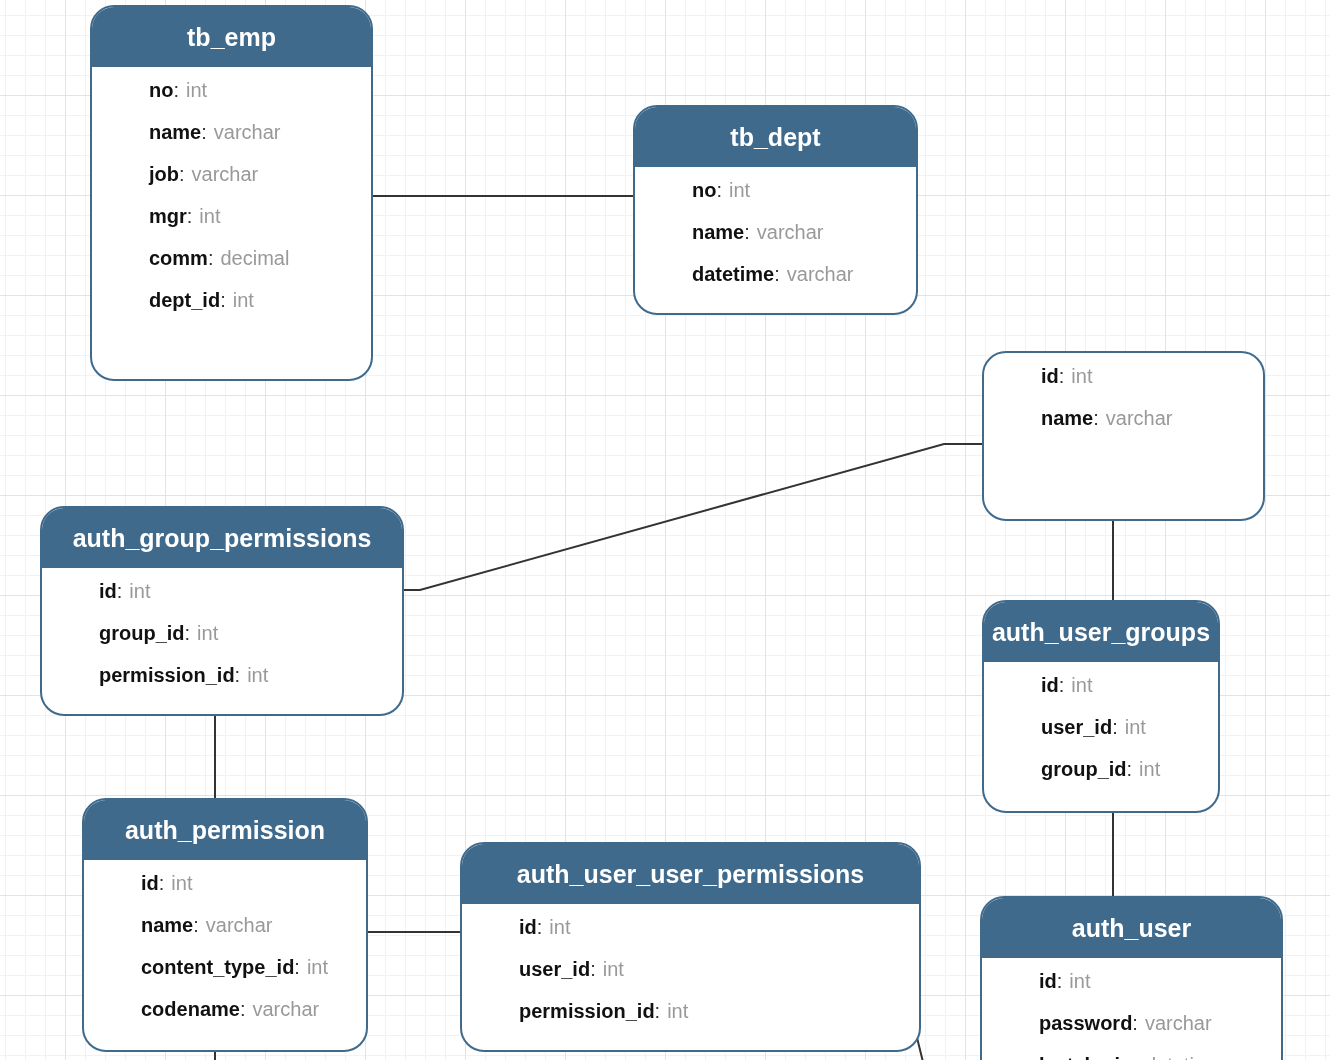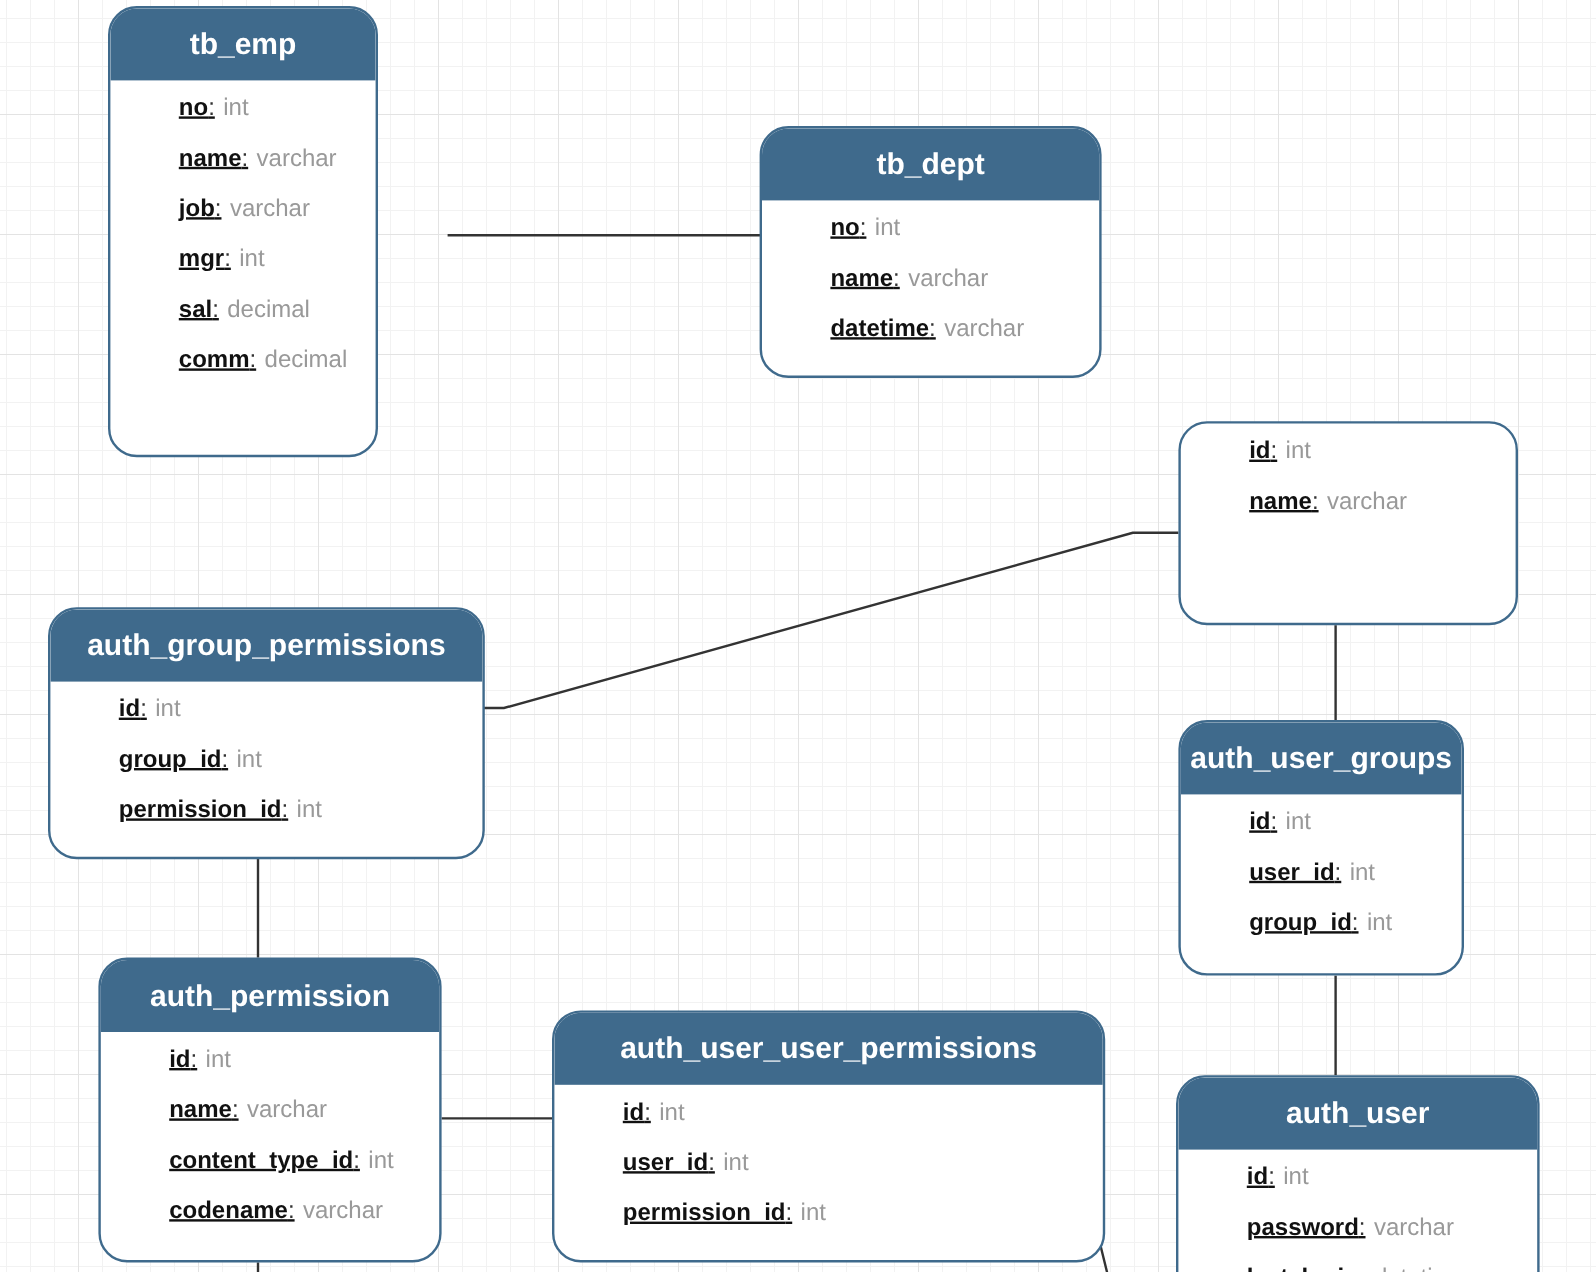--- a/index.html
+++ b/index.html
@@ -61,21 +61,20 @@
   .row {
     height: 42px;
     line-height: 42px;
     padding-left: 57px;
     font-size: 20px;
     white-space: nowrap;
   }
   .fname {
     color: #111111;
     font-weight: bold;
-    text-decoration: underline;
   }
   .fname::after {
     content: ":";
     font-weight: 400;
     color: #333333;
   }
   .ftype {
     color: #999999;
     font-weight: 400;
     margin-left: 7px;
@@ -90,29 +89,29 @@
     <path d="M373 196 H634"></path>
     <path d="M383 590 H420 L944 444 H982"></path>
     <path d="M215 688 V798"></path>
     <path d="M1113 521 V600"></path>
     <path d="M1113 813 V896"></path>
     <path d="M368 932 H460"></path>
     <path d="M851 932 H891 L923 1062"></path>
     <path d="M215 1052 V1062"></path>
   </svg>
 
-  <div class="tbl" style="left:90px;top:5px;width:225px;height:376px">
+  <div class="tbl" style="left:90px;top:5px;width:283px;height:376px">
     <div class="thead">tb_emp</div>
     <div class="tbody">
       <div class="row"><span class="fname">no</span><span class="ftype">int</span></div>
       <div class="row"><span class="fname">name</span><span class="ftype">varchar</span></div>
       <div class="row"><span class="fname">job</span><span class="ftype">varchar</span></div>
       <div class="row"><span class="fname">mgr</span><span class="ftype">int</span></div>
-      <div class="row"><span class="fname">sal</span><span class="ftype">decimal</span></div>
       <div class="row"><span class="fname">comm</span><span class="ftype">decimal</span></div>
+      <div class="row"><span class="fname">dept_id</span><span class="ftype">int</span></div>
     </div>
   </div>
 
   <div class="tbl" style="left:633px;top:105px;width:285px;height:210px">
     <div class="thead">tb_dept</div>
     <div class="tbody">
       <div class="row"><span class="fname">no</span><span class="ftype">int</span></div>
       <div class="row"><span class="fname">name</span><span class="ftype">varchar</span></div>
       <div class="row"><span class="fname">datetime</span><span class="ftype">varchar</span></div>
     </div>

